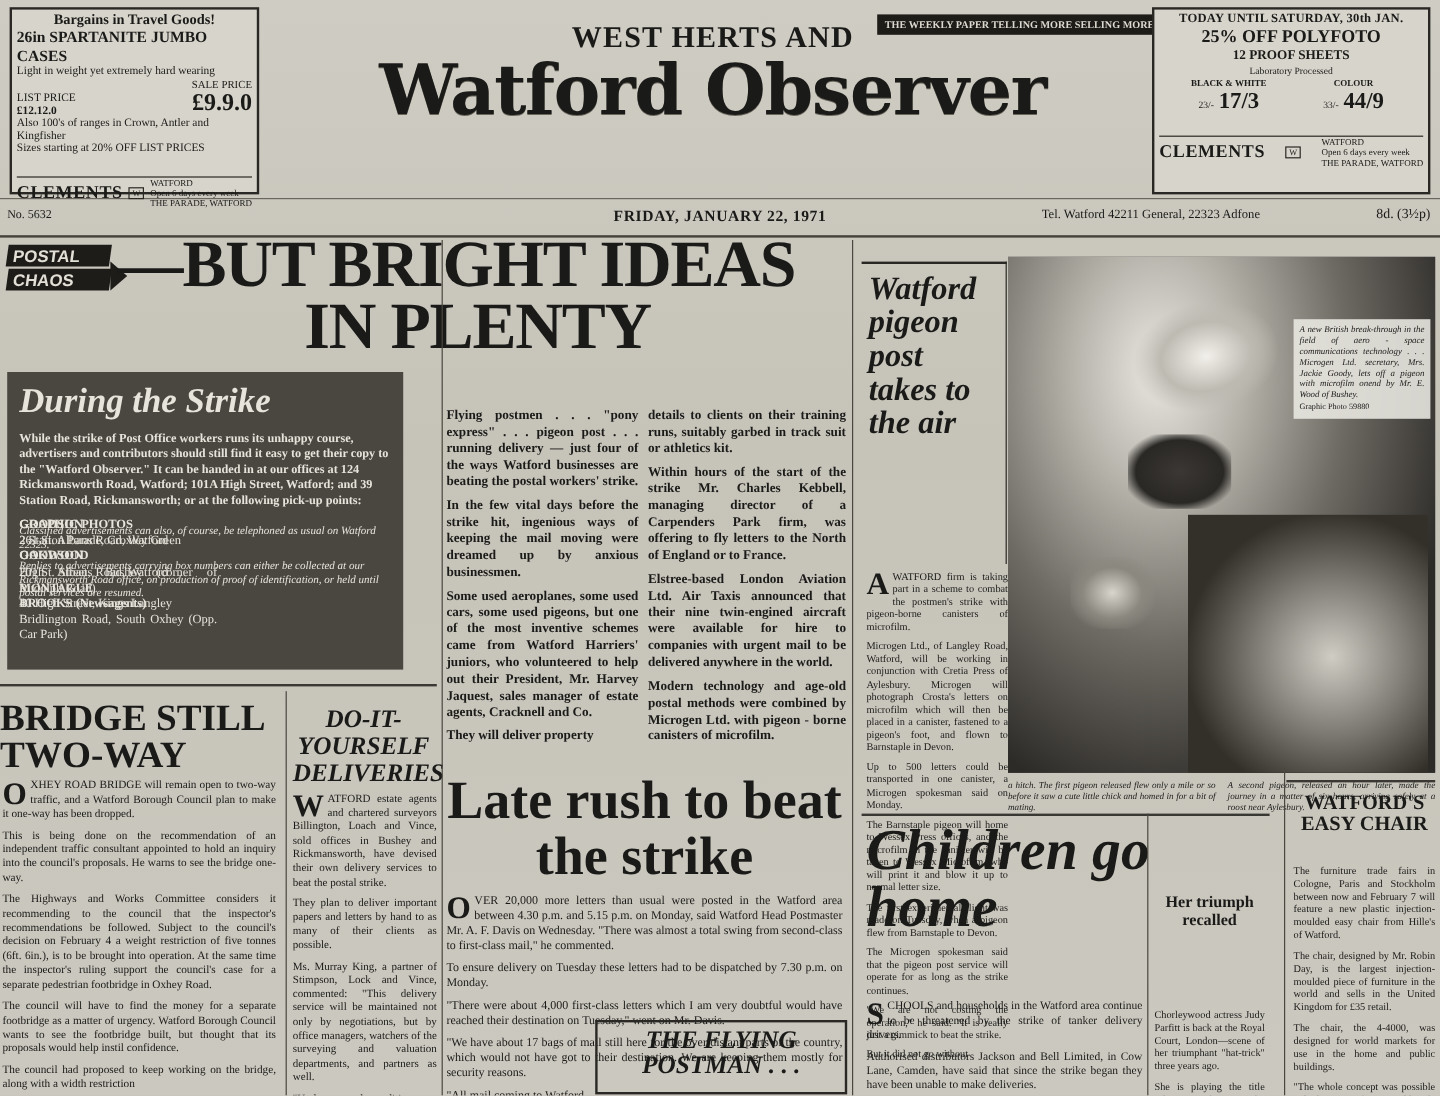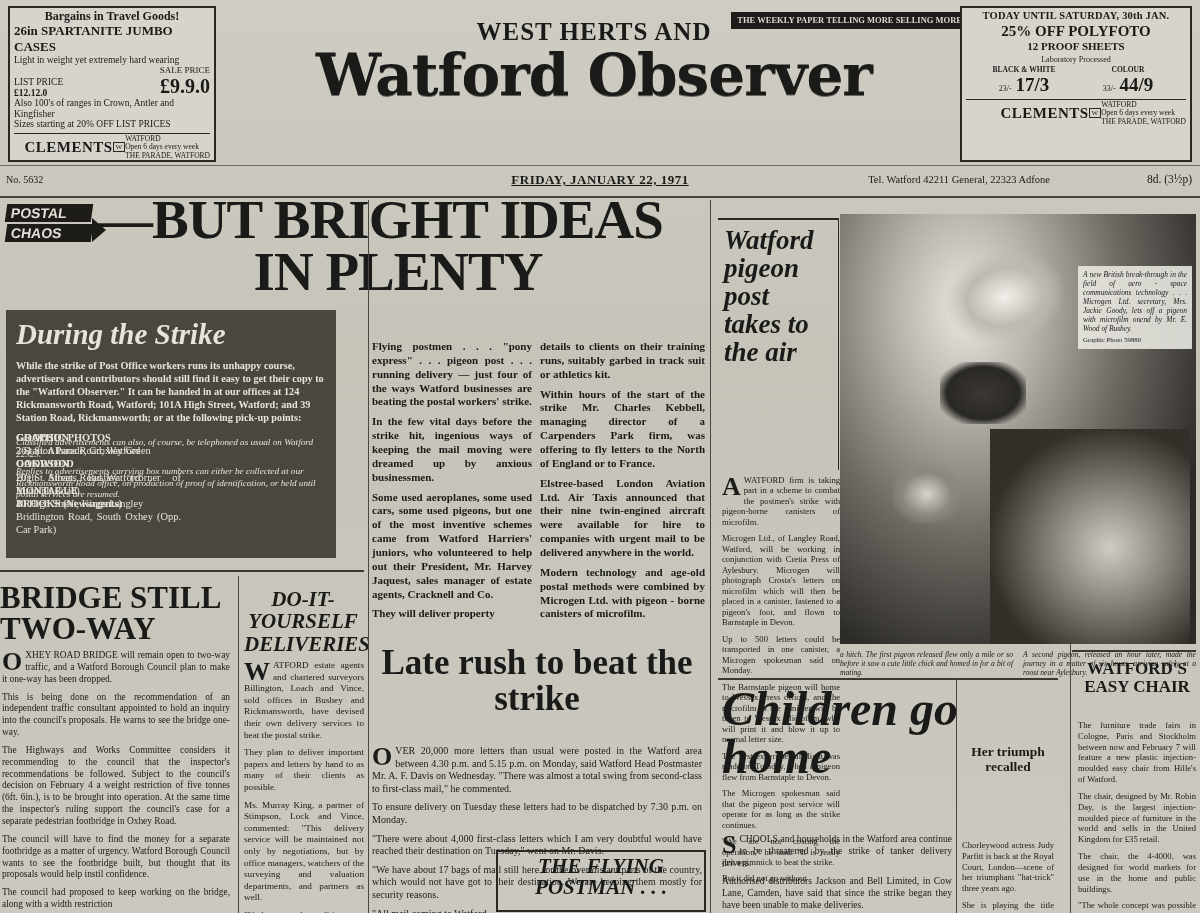--- a/index.html
+++ b/index.html
@@ -9,21 +9,21 @@
 
   
   .masthead{position:relative;height:165px;border-bottom:1px solid #6b675e;}
   .ad-box{position:absolute;border:2px solid #2a2824;background:#d7d4cb;}
   .ad-left{left:8px;top:6px;width:196px;height:148px;padding:2px 4px;}
   .ad-left .hdl{font-family:"Liberation Serif",serif;font-weight:bold;font-size:12px;text-align:center;line-height:1.05;}
   .ad-left .line{font-size:9.5px;line-height:1.12;}
   .ad-left .big{font-weight:bold;font-size:13px;}
   .ad-left .price{font-family:"Liberation Serif",serif;font-weight:bold;font-size:20px;}
   .ad-left .sale{font-size:9px;text-align:right;}
-  .clements{border-top:1px solid #2a2824;margin-top:3px;display:flex;align-items:center;justify-content:flex-end;padding-top:1px;}
+  .clements{border-top:1px solid #2a2824;margin-top:17px;display:flex;align-items:center;justify-content:space-between;padding-top:1px;}
   .clements .name{font-family:"Liberation Serif",serif;font-weight:bold;font-size:15px;letter-spacing:.5px;}
   .clements .w{font-size:7px;border:1px solid #2a2824;padding:0 2px;}
   .clements .right{font-size:7.5px;line-height:1.1;text-align:left;}
 
   .ad-right{right:8px;top:6px;width:220px;height:148px;padding:2px 4px;text-align:center;}
   .ad-right .t1{font-size:10.5px;font-weight:bold;letter-spacing:.2px;}
   .ad-right .t2{font-size:15px;font-weight:bold;margin-top:2px;}
   .ad-right .t3{font-size:11px;font-weight:bold;}
   .ad-right .t4{font-size:8px;margin-top:3px;}
   .ad-right .cols{display:flex;justify-content:space-between;padding:0 6px;margin-top:1px;}
@@ -34,21 +34,21 @@
 
   .title-wrap{position:absolute;left:212px;right:224px;top:4px;text-align:center;}
   .title-top{font-family:"Liberation Serif",serif;font-weight:bold;font-size:25px;letter-spacing:1px;margin-top:14px;}
   .title-main{font-family:"DejaVu Serif",serif;font-weight:bold;font-size:58px;line-height:.95;margin-top:2px;
        letter-spacing:-1px;text-shadow:0 1px 0 #6a665c;}
   .weekly{position:absolute;right:8px;top:8px;background:#1e1c19;color:#dcd9d0;font-size:8.5px;
           font-weight:bold;line-height:1.25;padding:3px 6px;text-align:center;}
 
   .strip{position:absolute;left:0;right:0;top:166px;height:30px;border-bottom:2px solid #45423b;}
   .strip .no{position:absolute;left:6px;top:8px;font-size:10px;}
-  .strip .date{position:absolute;left:0;right:0;top:6px;text-align:center;font-size:13px;font-weight:bold;letter-spacing:.5px;text-decoration:underline;}
+  .strip .date{position:absolute;left:0;right:0;top:6px;text-align:center;font-size:13px;font-weight:bold;letter-spacing:.5px;}
   .strip .tel{position:absolute;right:150px;top:8px;font-size:10.5px;}
   .strip .price{position:absolute;right:8px;top:7px;font-size:11.5px;}
 
   
   .body{position:absolute;top:200px;left:0;width:1200px;height:713px;}
 
   
   .flash{position:absolute;left:6px;top:4px;width:86px;height:48px;}
   .flash .tag{background:#1e1c19;color:#e2dfd6;font-size:14px;font-weight:bold;
         font-family:"Liberation Sans",sans-serif;padding:1px 5px;transform:skewX(-8deg);}
@@ -72,21 +72,21 @@
 
   
   .col{position:absolute;font-size:10.4px;line-height:1.26;text-align:justify;}
   .col p{margin:0 0 6px;text-indent:0;}
   .dropcap::first-letter{font-size:26px;font-weight:bold;line-height:.8;float:left;padding:2px 3px 0 0;}
 
   .c1{left:372px;top:140px;width:160px;font-weight:bold;font-size:11px;}
   .c2{left:540px;top:140px;width:165px;font-weight:bold;font-size:11px;}
 
   .late{position:absolute;left:372px;top:445px;width:330px;text-align:center;
-        font-family:"Liberation Serif",serif;font-weight:bold;font-size:35px;line-height:1.02;}
+        font-family:"Liberation Serif",serif;font-weight:bold;font-size:45px;line-height:1.02;}
   .latetext{left:372px;top:545px;width:330px;}
   .latetext p{font-size:10px;}
 
   .flybox{position:absolute;left:496px;top:650px;width:210px;height:62px;border:2px solid #2a2824;
      text-align:center;padding-top:4px;box-sizing:border-box;font-style:italic;}
   .flybox .t{font-family:"Liberation Serif",serif;font-weight:bold;font-size:21px;line-height:1.02;}
 
   
   .rule{position:absolute;background:#3a3832;}
   .bridge-h{position:absolute;left:0px;top:382px;width:232px;font-family:"Liberation Serif",serif;

